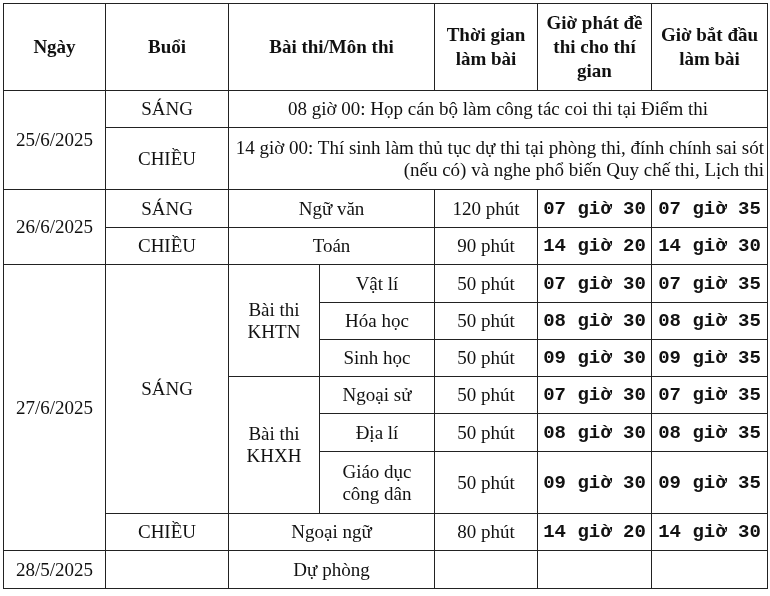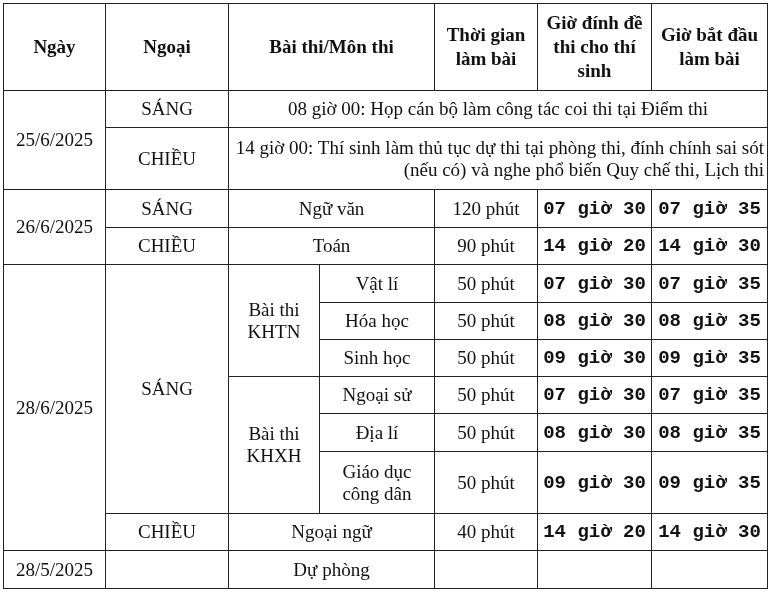--- a/index.html
+++ b/index.html
@@ -37,24 +37,24 @@
     <col style="width:123px">
     <col style="width:91px">
     <col style="width:115px">
     <col style="width:103px">
     <col style="width:114px">
     <col style="width:116px">
   </colgroup>
   <tbody>
       <tr class="h-head">
     <th>Ngày</th>
-    <th>Ngoại</th>
+    <th>Buổi</th>
     <th colspan="2">Bài thi/Môn thi</th>
     <th>Thời gian làm bài</th>
-    <th>Giờ đính đề thi cho thí sinh</th>
+    <th>Giờ phát đề thi cho thí gian</th>
     <th>Giờ bắt đầu làm bài</th>
   </tr>
 
   <tr class="h37">
     <td rowspan="2">25/6/2025</td>
     <td>SÁNG</td>
     <td colspan="5" class="left">08 giờ 00: Họp cán bộ làm công tác coi thi tại Điểm thi</td>
   </tr>
   <tr class="h62">
     <td>CHIỀU</td>
@@ -71,21 +71,21 @@
   </tr>
   <tr class="h37">
     <td>CHIỀU</td>
     <td colspan="2">Toán</td>
     <td>90 phút</td>
     <td class="bold">14 giờ 20</td>
     <td class="bold">14 giờ 30</td>
   </tr>
 
   <tr class="h38">
-    <td rowspan="7">28/6/2025</td>
+    <td rowspan="7">27/6/2025</td>
     <td rowspan="6">SÁNG</td>
     <td rowspan="3">Bài thi KHTN</td>
     <td>Vật lí</td>
     <td>50 phút</td>
     <td class="bold">07 giờ 30</td>
     <td class="bold">07 giờ 35</td>
   </tr>
   <tr class="h37">
     <td>Hóa học</td>
     <td>50 phút</td>
@@ -115,21 +115,21 @@
   <tr class="h62b">
     <td>Giáo dục công dân</td>
     <td>50 phút</td>
     <td class="bold">09 giờ 30</td>
     <td class="bold">09 giờ 35</td>
   </tr>
 
   <tr class="h37">
     <td>CHIỀU</td>
     <td colspan="2">Ngoại ngữ</td>
-    <td>40 phút</td>
+    <td>80 phút</td>
     <td class="bold">14 giờ 20</td>
     <td class="bold">14 giờ 30</td>
   </tr>
 
   <tr class="h38b">
     <td>28/5/2025</td>
     <td></td>
     <td colspan="2">Dự phòng</td>
     <td></td>
     <td></td>

